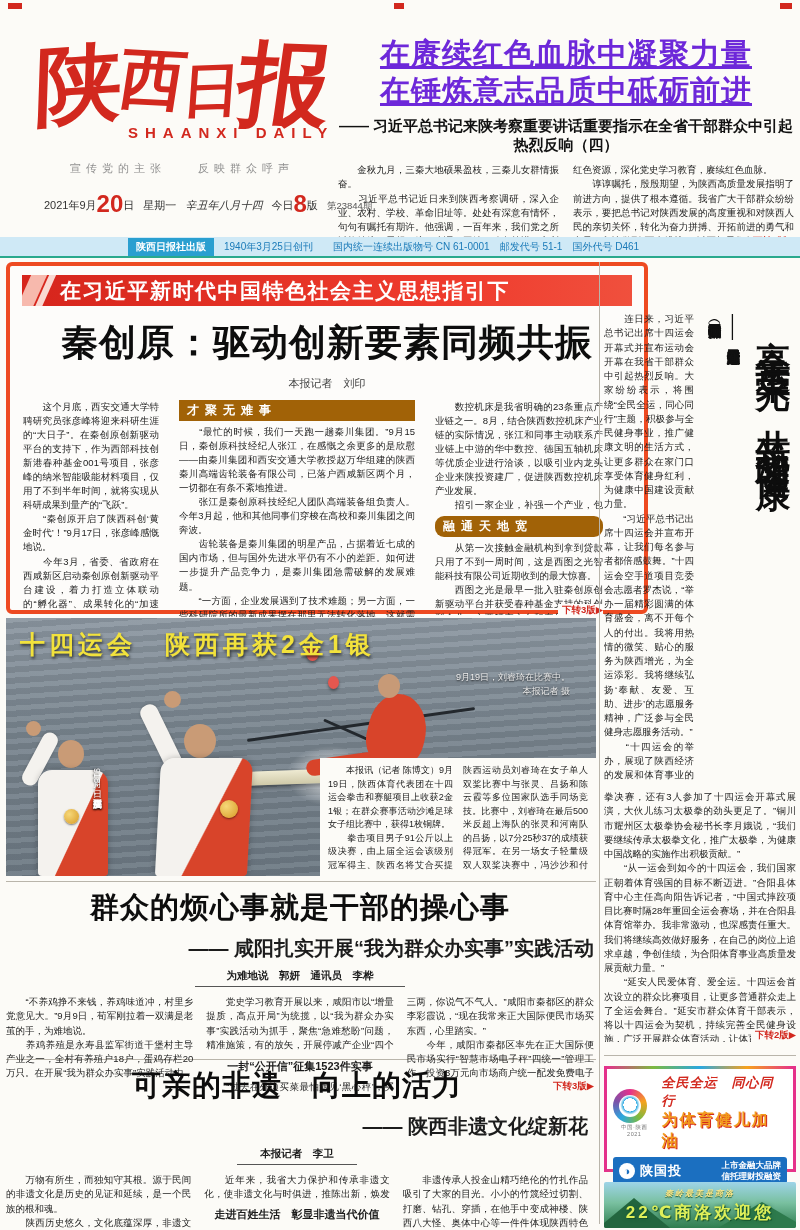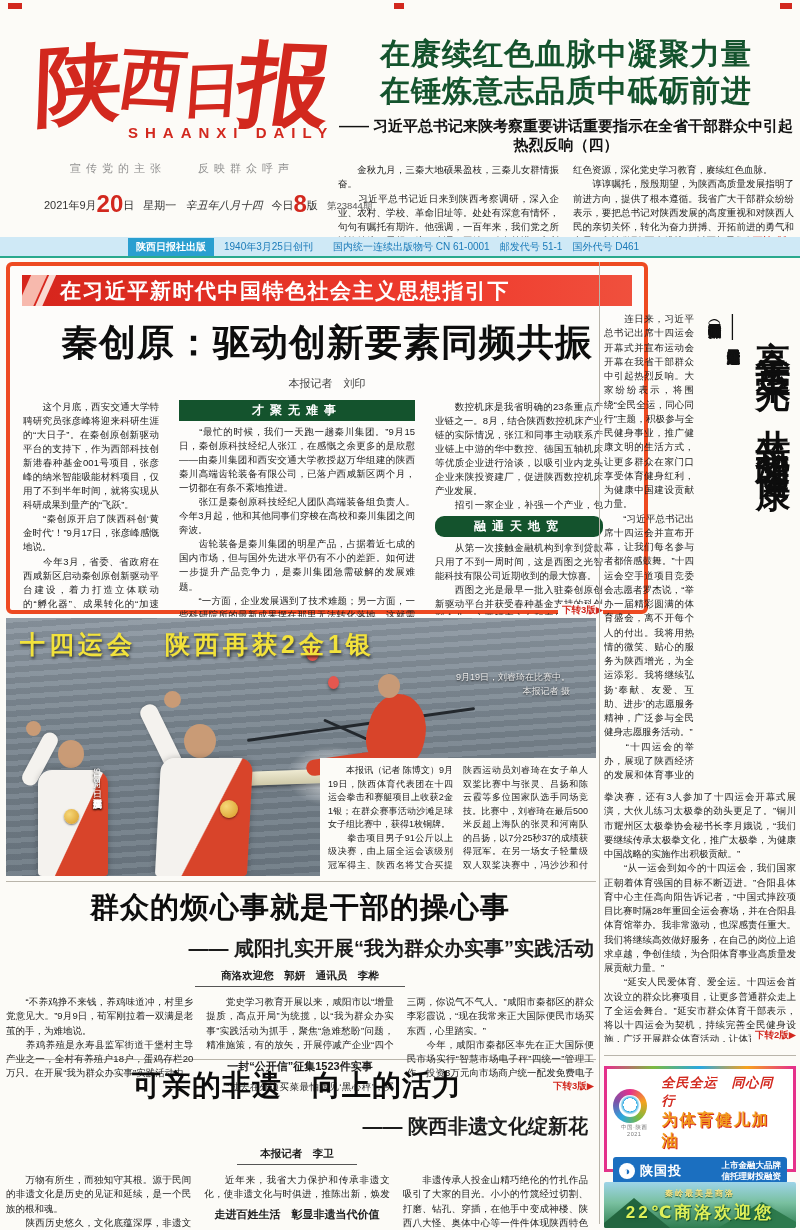--- a/index.html
+++ b/index.html
@@ -15,37 +15,37 @@
   .logo .c1{font-size:86px;transform:rotate(-4deg) translateY(6px);}
   .logo .c2{font-size:66px;transform:rotate(3deg) translateY(-6px);}
   .logo .c3{font-size:58px;transform:rotate(-2deg) translateY(2px);}
   .logo .c4{font-size:92px;transform:rotate(2deg) translateY(8px);}
   .logo-en{color:#d2281e;font-size:15px;letter-spacing:7px;font-weight:bold;}
   .motto{color:#8f8f8f;font-size:11px;letter-spacing:5px;}
   .dateline{font-size:11px;color:#333;white-space:nowrap;}
   .dateline b.big{color:#d2281e;font-size:24px;font-weight:900;vertical-align:-3px;}
   .dateline .lunar{font-family:"Liberation Serif",serif;font-style:italic;margin:0 6px;}
   
-  .top-h1{font-size:30px;font-weight:900;text-align:center;line-height:1.22;letter-spacing:1px;color:#14532d;}
+  .top-h1{font-size:30px;font-weight:900;text-align:center;line-height:1.22;letter-spacing:1px;color:#6d28d9;text-decoration:underline;}
   .top-sub{font-size:15px;font-weight:bold;text-align:center;margin-top:8px;color:#111;}
   .top-cols{display:flex;gap:14px;margin-top:8px;}
   .top-cols .col{flex:1;font-size:9.5px;line-height:1.5;height:84px;position:relative;}
   
   .strip{background:#cfe9f6;border-bottom:2px solid #2aa98d;display:flex;align-items:center;font-size:10px;color:#1a7ab8;}
   .strip .badge{background:#2a9fd0;color:#fff;padding:2px 8px;margin-left:128px;margin-right:10px;font-weight:bold;}
   
   .redbox{border:4px solid #ee4a21;border-radius:6px;background:#fdfcfa;box-sizing:border-box;}
   .eyebrow{position:relative;margin:9px 12px 0;height:31px;line-height:31px;background:linear-gradient(90deg,#d6251c,#ef3b2d 70%,#f0503d);color:#fff;font-size:21px;font-weight:900;letter-spacing:1.5px;padding-left:38px;overflow:hidden;}
   .eyebrow:before{content:"";position:absolute;left:2px;top:-6px;width:16px;height:44px;background:#f7b9ad;transform:skewX(-24deg);}
   .eyebrow:after{content:"";position:absolute;left:20px;top:-6px;width:7px;height:44px;background:#f9d9d2;transform:skewX(-24deg);}
   .qin-h1{font-size:37px;font-weight:900;text-align:center;letter-spacing:1px;margin-top:12px;color:#0d0d0d;}
   .qin-byline{font-size:11px;text-align:center;color:#444;margin-top:8px;}
   .qin-cols{display:flex;gap:20px;padding:9px 13px 0;}
   .qin-cols .t{font-size:9.5px;line-height:1.48;}
-  .bluehead{background:#14532d;color:#fff;font-size:12px;font-weight:bold;text-align:center;letter-spacing:6px;padding:2px 8px;margin-bottom:4px;}
+  .bluehead{background:#a16207;color:#fff;font-size:12px;font-weight:bold;letter-spacing:6px;padding:2px 8px;margin-bottom:4px;}
   
   .photo{background:linear-gradient(180deg,#8d98a2 0%,#79858f 45%,#6e7a84 100%);overflow:hidden;}
   .water{position:absolute;inset:0;background:repeating-linear-gradient(176deg,rgba(255,255,255,.06) 0 5px,rgba(0,0,0,.07) 5px 11px);}
   .photo-banner{font-size:25px;font-weight:900;color:#f2e23c;letter-spacing:4px;text-shadow:1px 2px 3px rgba(0,0,0,.65);}
   .buoy{position:absolute;width:13px;height:15px;border-radius:50%;background:#e4574f;box-shadow:0 2px 3px rgba(0,0,0,.4);}
   .hull{position:absolute;right:-30px;bottom:96px;width:430px;height:14px;background:linear-gradient(#eeead2,#cfc9a8);border-radius:8px;transform:rotate(-2deg);box-shadow:0 3px 4px rgba(0,0,0,.35);}
   .oar{position:absolute;height:3px;background:#23282d;border-radius:2px;}
   .rower-body{position:absolute;right:170px;bottom:108px;width:58px;height:74px;background:#d8442a;border-radius:46% 54% 40% 40%;transform:rotate(14deg);}
   .rower-head{position:absolute;right:196px;bottom:178px;width:22px;height:24px;background:#c79a77;border-radius:50%;}
   .rower-leg{position:absolute;right:220px;bottom:104px;width:70px;height:16px;background:#d8442a;border-radius:8px;transform:rotate(-8deg);}
@@ -82,21 +82,21 @@
   .games-sub{font-size:5.5px;color:#777;text-align:center;margin-top:1px;letter-spacing:.5px;}
   .ad1-s1{color:#d2281e;font-size:13px;font-weight:900;font-style:italic;letter-spacing:1px;}
   .ad1-s2{color:#f29b1d;font-size:16px;font-weight:900;letter-spacing:2px;text-shadow:1px 1px 0 #d2281e;}
   .ad1-bank{margin-top:5px;background:#1b6fc0;border-radius:3px;height:27px;display:flex;align-items:center;padding:0 6px;gap:5px;}
   .bank-ico{width:16px;height:16px;border-radius:50%;background:#fff;color:#1b6fc0;font-size:11px;font-weight:900;display:flex;align-items:center;justify-content:center;}
   .bank-name{color:#fff;font-size:13px;font-weight:900;letter-spacing:1px;}
   .bank-lines{margin-left:auto;color:#fff;font-size:8.5px;line-height:1.25;font-weight:bold;text-align:left;}
   .ad1-company{margin-top:5px;text-align:center;font-family:"Liberation Serif","DejaVu Serif",serif;font-weight:900;font-size:13px;letter-spacing:1px;color:#111;transform:skewX(-4deg);}
   .ad2{background:linear-gradient(180deg,#9ed4e8 0%,#79c0a0 45%,#2f7d4f 100%);border-radius:2px;overflow:hidden;text-align:center;}
   .ad2 .mtn{position:absolute;width:0;height:0;border-style:solid;}
-  .ad2-top{font-size:8px;color:#ffe98a;font-weight:bold;letter-spacing:2px;text-shadow:0 1px 1px #14532d;margin-top:6px;position:relative;}
+  .ad2-top{font-size:8px;color:#ffe98a;font-weight:bold;letter-spacing:2px;text-shadow:0 1px 1px #14532d;margin-top:6px;position:relative;font-style:italic;}
   .ad2-main{font-size:17px;font-weight:900;color:#dff05a;letter-spacing:3px;text-shadow:1px 1px 0 #14532d,0 0 4px rgba(20,83,45,.8);position:relative;margin-top:2px;}
 </style>
 </head>
 <body>
 
 <div class="cropmark" style="left:8px;width:14px;"></div>
 <div class="cropmark" style="left:394px;width:10px;"></div>
 <div class="cropmark" style="left:780px;width:12px;"></div>
 
 <div class="abs" style="left:36px;top:30px;width:300px;">
@@ -204,21 +204,21 @@
 </div>
 
 <div class="abs hrule" style="left:6px;top:881px;width:590px;"></div>
 <div class="abs vrule" style="left:599px;top:262px;height:962px;"></div>
 <div class="abs hrule" style="left:6px;top:1059px;width:590px;"></div>
 <div class="abs hrule" style="left:604px;top:1055px;width:192px;"></div>
 
 <div class="abs" style="left:6px;top:888px;width:588px;">
   <div class="mid-h1">群众的烦心事就是干部的操心事</div>
   <div class="mid-sub">—— 咸阳扎实开展“我为群众办实事”实践活动</div>
-  <span class="byline-u">商洛欢迎您　郭妍　通讯员　李桦</span>
+  <span class="byline-u">为难地说　郭妍　通讯员　李桦</span>
   <div class="cols3">
     <div class="c just" style="height:88px;">　　“不养鸡挣不来钱，养鸡味道冲，村里乡党意见大。”9月9日，荀军刚拉着一双满是老茧的手，为难地说。
 　　养鸡养殖是永寿县监军街道干堡村主导产业之一，全村有养殖户18户，蛋鸡存栏20万只。在开展“我为群众办实事”实践活动中，针对群众反映的鸡粪污染问题，街道、村两级及时投入资金200余万元，实施有机肥无害化加工项目，解决了困扰群众已久的鸡粪污染问题。
 　　“哎！问题反映上去后，干部很快就给咱解决了。这不，村上又有3户群众开始养鸡了。”荀军刚开心地说。</div>
     <div class="c">
       <div class="just" style="height:58px;">　　党史学习教育开展以来，咸阳市以“增量提质，高点开局”为统揽，以“我为群众办实事”实践活动为抓手，聚焦“急难愁盼”问题，精准施策，有的放矢，开展停减产企业“四个一”纾困帮扶行动，即集中100天时间，抽调100名干部，筹集1亿元撬动资金，帮助100户企业脱困，用心用情用力解决群众的困难事、烦心事，不断提升群众获得感、幸福感，推进党史学习教育走深走实，助推咸阳经济社会高质量发展。</div>
       <div class="inner-head">一封“公开信”征集1523件实事</div>
       <div class="just" style="height:14px;">　　“过去在外边买菜最怕遇见‘黑心秤’，买一斤肉能少二</div>
     </div>
     <div class="c">

